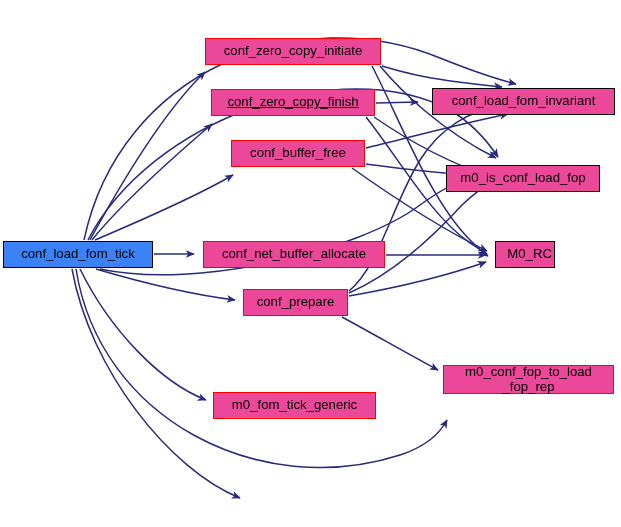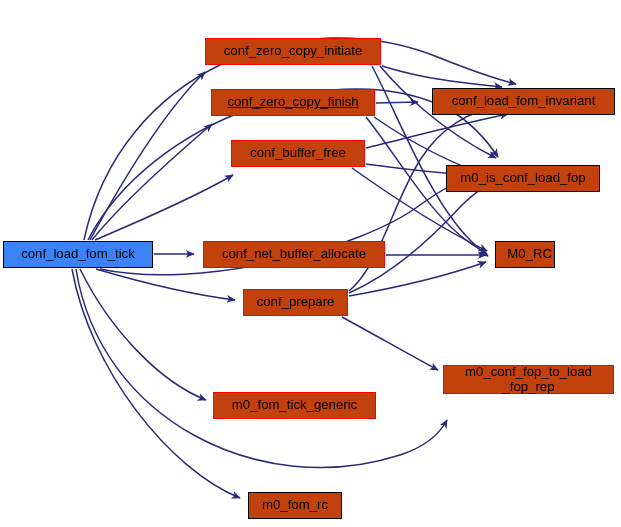--- a/index.html
+++ b/index.html
@@ -22,21 +22,21 @@
     width: 621px;
     height: 527px;
   }
   .node {
     position: absolute;
     box-sizing: border-box;
     display: flex;
     align-items: center;
     justify-content: center;
     text-align: center;
-    background: #c2410c;
+    background: #ec4899;
     border: 1px solid #000000;
     color: #000000;
     font-size: 13.2px;
     line-height: 1.12;
     white-space: pre;
     z-index: 5;
     cursor: pointer;
   }
   .node.red {
     border: 1.6px solid #ff0000;
@@ -137,23 +137,20 @@
   </div>
 
   <div class="node red" style="left:243px; top:289px; width:105px; height:27px;">
     <span class="node-label">conf_prepare</span>
   </div>
 
   <div class="node red" style="left:213px; top:392px; width:163px; height:27px;">
     <span class="node-label">m0_fom_tick_generic</span>
   </div>
 
-  <div class="node" style="left:248px; top:492px; width:94px; height:27px;">
-    <span class="node-label">m0_fom_rc</span>
-  </div>
 
   <div class="node" style="left:432px; top:88px; width:183px; height:27px;">
     <span class="node-label">conf_load_fom_invariant</span>
   </div>
 
   <div class="node" style="left:446px; top:165px; width:154px; height:27px;">
     <span class="node-label">m0_is_conf_load_fop</span>
   </div>
 
   <div class="node" style="left:495px; top:241px; width:60px; height:27px;justify-content:flex-end;">

